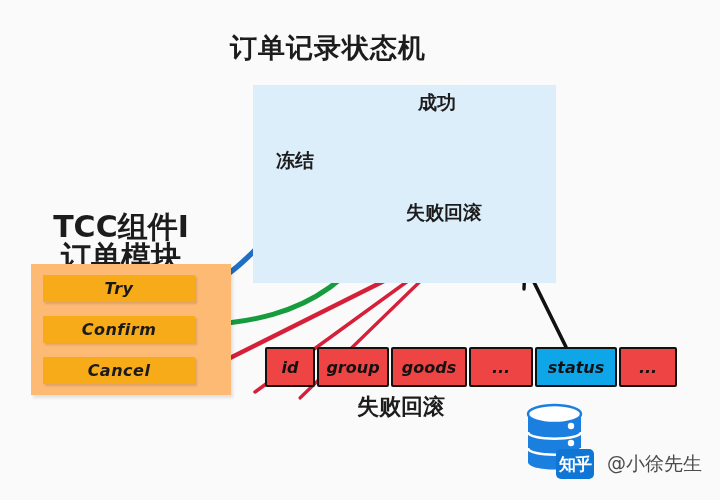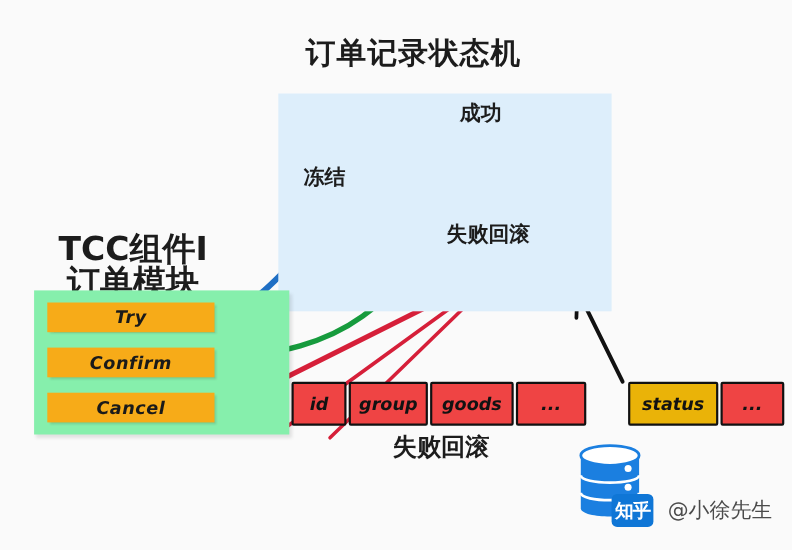--- a/index.html
+++ b/index.html
@@ -38,21 +38,20 @@
     font-weight: 700;
   }
 
   
   #diagram-title {
     left: 0; top: 30px;
     width: 656px;
     text-align: center;
     font-size: 27px;
     letter-spacing: 1px;
-    margin-left: 48px;
   }
 
   
   #state-panel {
     position: absolute;
     left: 253px; top: 85px;
     width: 303px; height: 198px;
     background: #ddeefb;
   }
 
@@ -68,23 +67,22 @@
     text-align: center;
     font-size: 30px;
     line-height: 30px;
     white-space: normal;
     margin-top: 24px;
   }
   #tcc-panel {
     position: absolute;
     left: 31px; top: 264px;
     width: 200px; height: 131px;
-    background: #86efac;
+    background: #fdba74;
     box-shadow: 2px 3px 3px rgba(0,0,0,0.10);
-    padding-left: 32px;
   }
   .tcc-btn {
     position: absolute;
     left: 12px;
     width: 152px;
     height: 27px;
     background: #f7ab18;
     box-shadow: 2px 2px 2px rgba(0,0,0,0.13);
     display: flex;
     align-items: center;
@@ -117,21 +115,21 @@
     font-family: "DejaVu Sans", "Liberation Sans", sans-serif;
     font-size: 16px;
     font-weight: 700;
     font-style: italic;
     color: #121212;
     background: #ef4444;
     border: 2.5px solid #111;
     margin-right: 2px;
     border-radius: 2px;
   }
-  .cell.highlight { background: #eab308; margin-left: 36px; }
+  .cell.highlight { background: #0ea5e9; }
 
   #table-caption {
     left: 357px; top: 392px;
     font-size: 22px;
   }
 
   
   #watermark {
     position: absolute;
     left: 556px; top: 449px;

